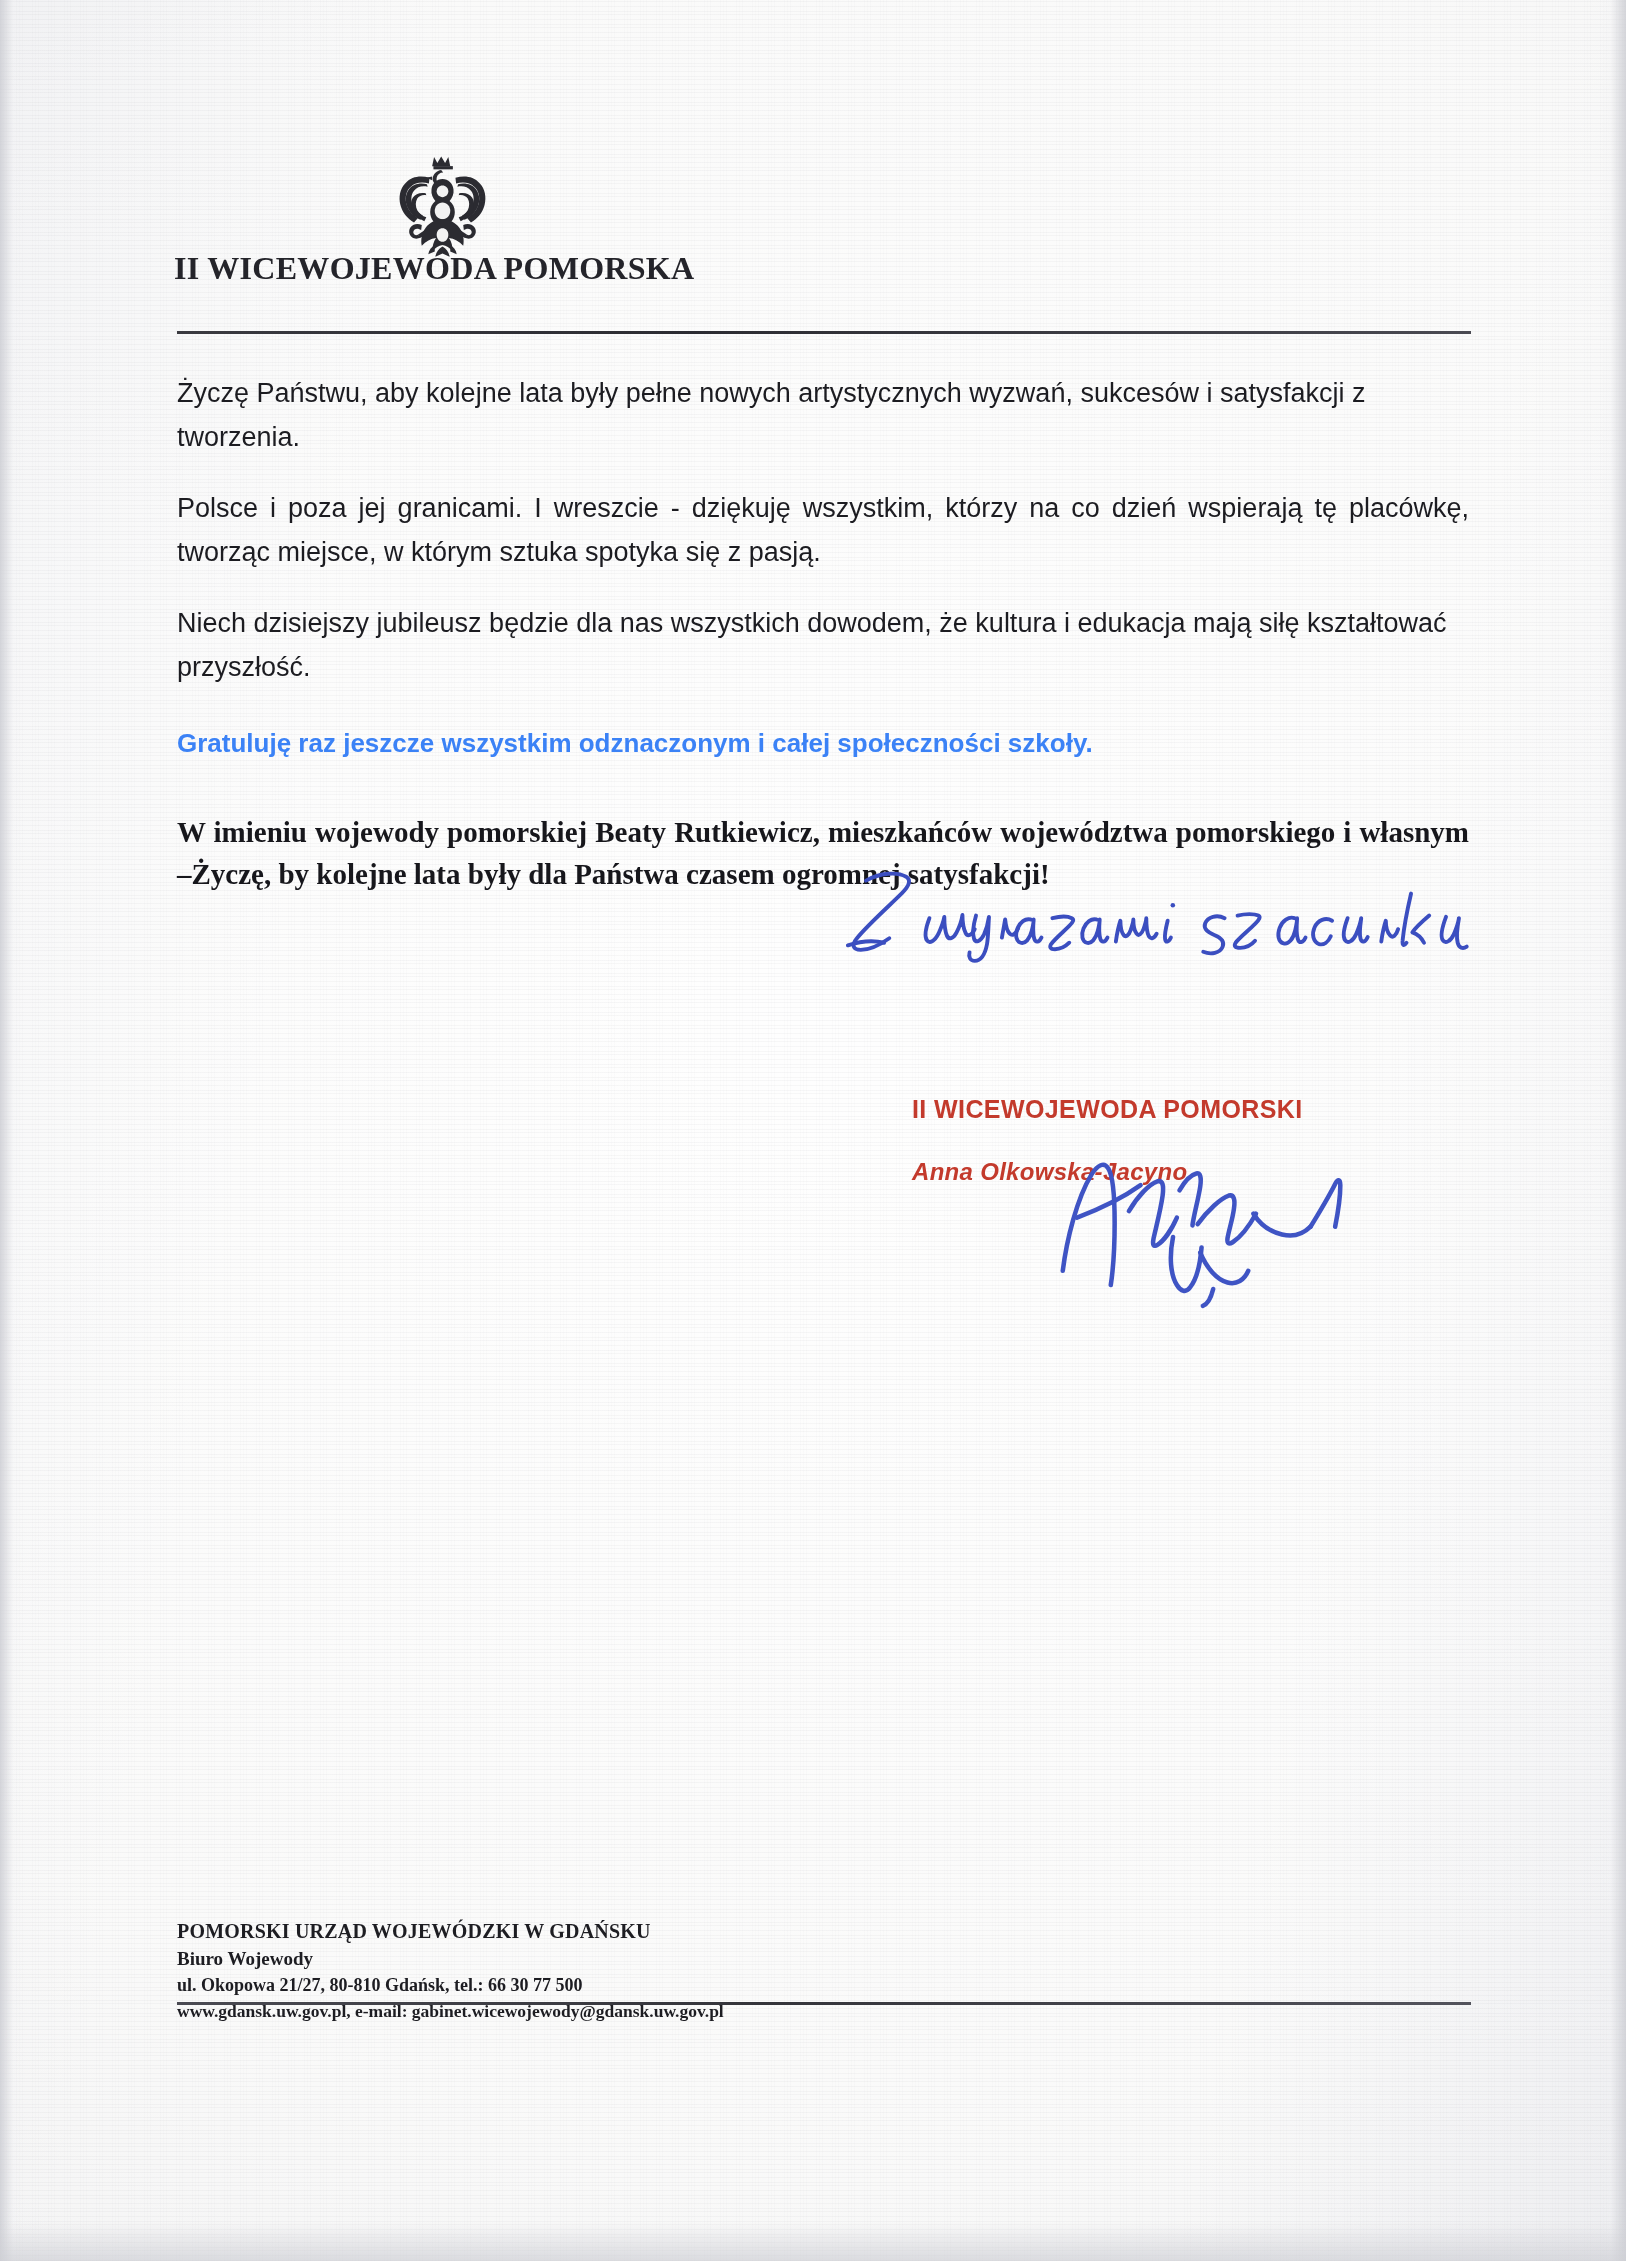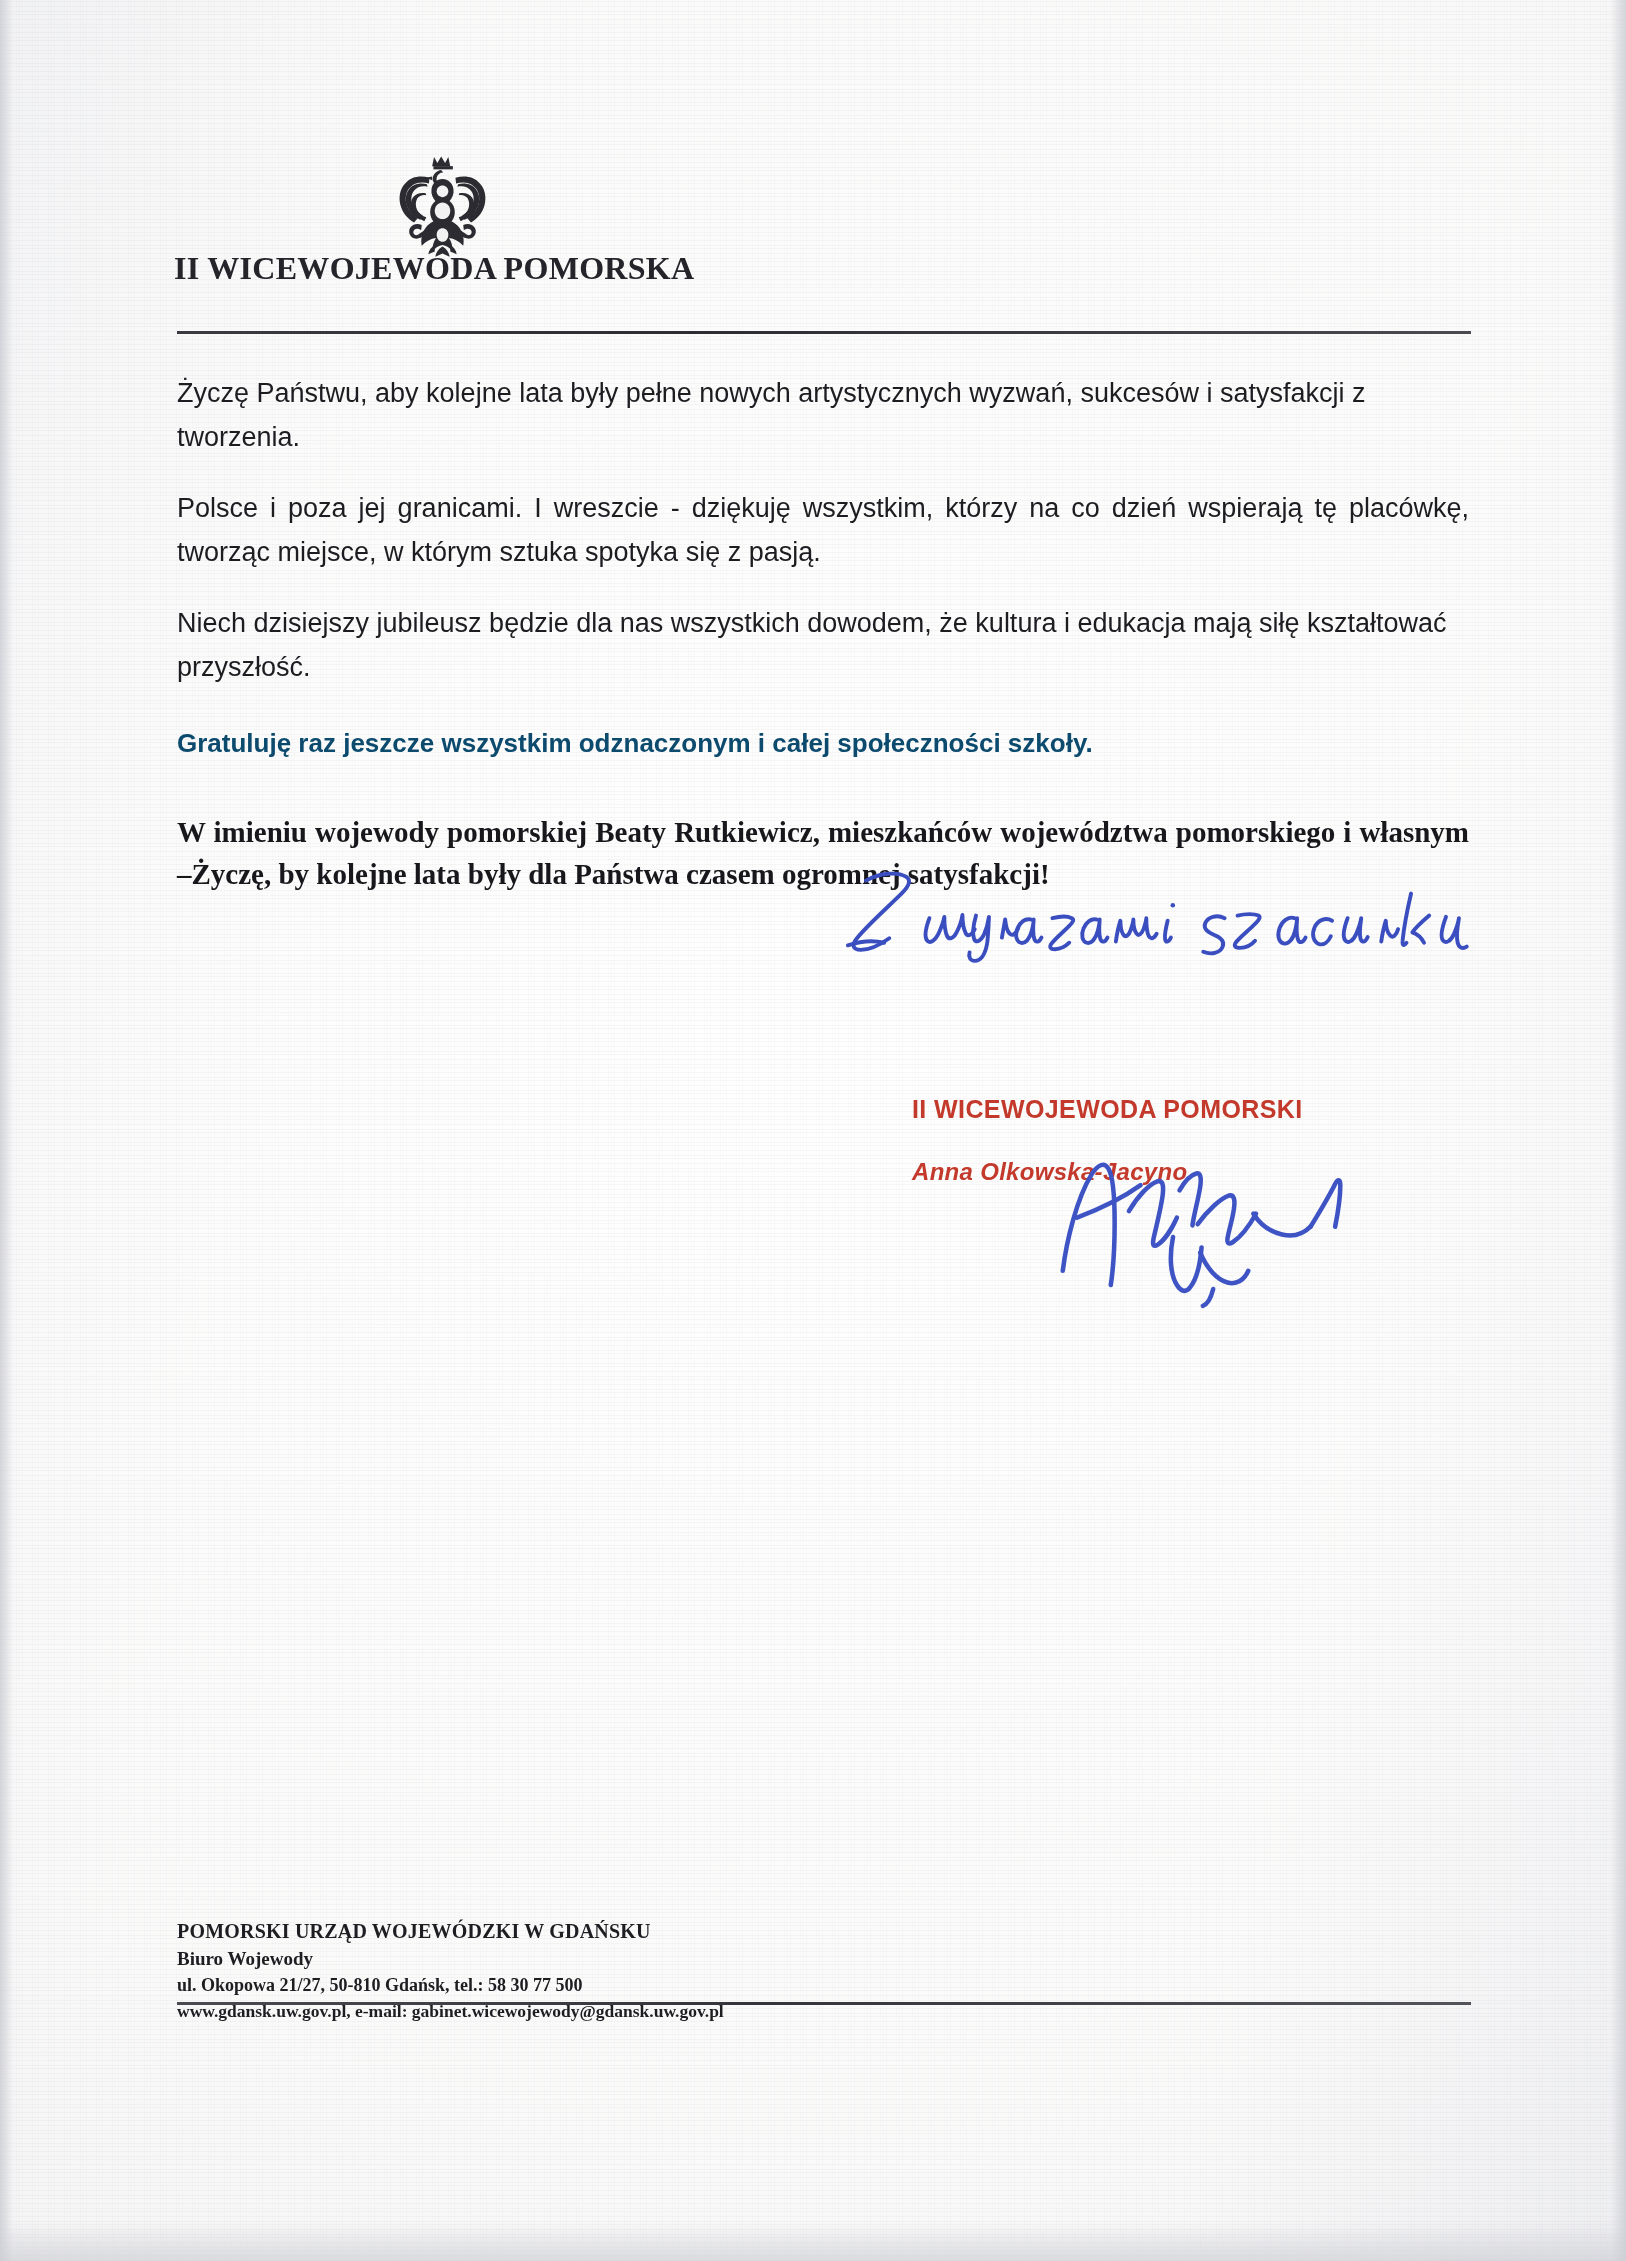--- a/index.html
+++ b/index.html
@@ -121,21 +121,21 @@
   .para-gap-1 { margin-top: 0; }
   .para-gap-2 { margin-top: 32px; }
   .para-gap-3 { margin-top: 0px; }
   .para-gap-4 { margin-top: 34px; }
 
   .bold-sans {
     font-family: "Liberation Sans", sans-serif;
     font-weight: bold;
     font-size: 26px;
     line-height: 40px;
-    color: #0c4a6e;
+    color: #3b82f6;
   }
   .bold-serif {
     font-family: "Liberation Serif", serif;
     font-weight: bold;
     font-size: 29px;
     line-height: 42px;
     text-align: justify;
     color: #17171c;
     margin-top: 48px;
   }
@@ -353,19 +353,19 @@
           <path d="M228 240 c10 24 26 42 42 46 c14 4 26 -4 32 -18"></path>
           <path d="M248 296 c-4 16 -10 24 -16 26"></path>
         </g>
       </svg>
     </div>
 
     <div class="footer-rule"></div>
     <div class="footer">
       <div class="footer-line-1">POMORSKI URZĄD WOJEWÓDZKI W GDAŃSKU</div>
       <div class="footer-line-2">Biuro Wojewody</div>
-      <div class="footer-line-3">ul. Okopowa 21/27, 50-810 Gdańsk, tel.: 58 30 77  500</div>
+      <div class="footer-line-3">ul. Okopowa 21/27, 80-810 Gdańsk, tel.: 66 30 77  500</div>
       <div class="footer-line-4">www.gdansk.uw.gov.pl, e-mail: gabinet.wicewojewody@gdansk.uw.gov.pl</div>
     </div>
 
   </div>
 </div>
 
 
 </body></html>

